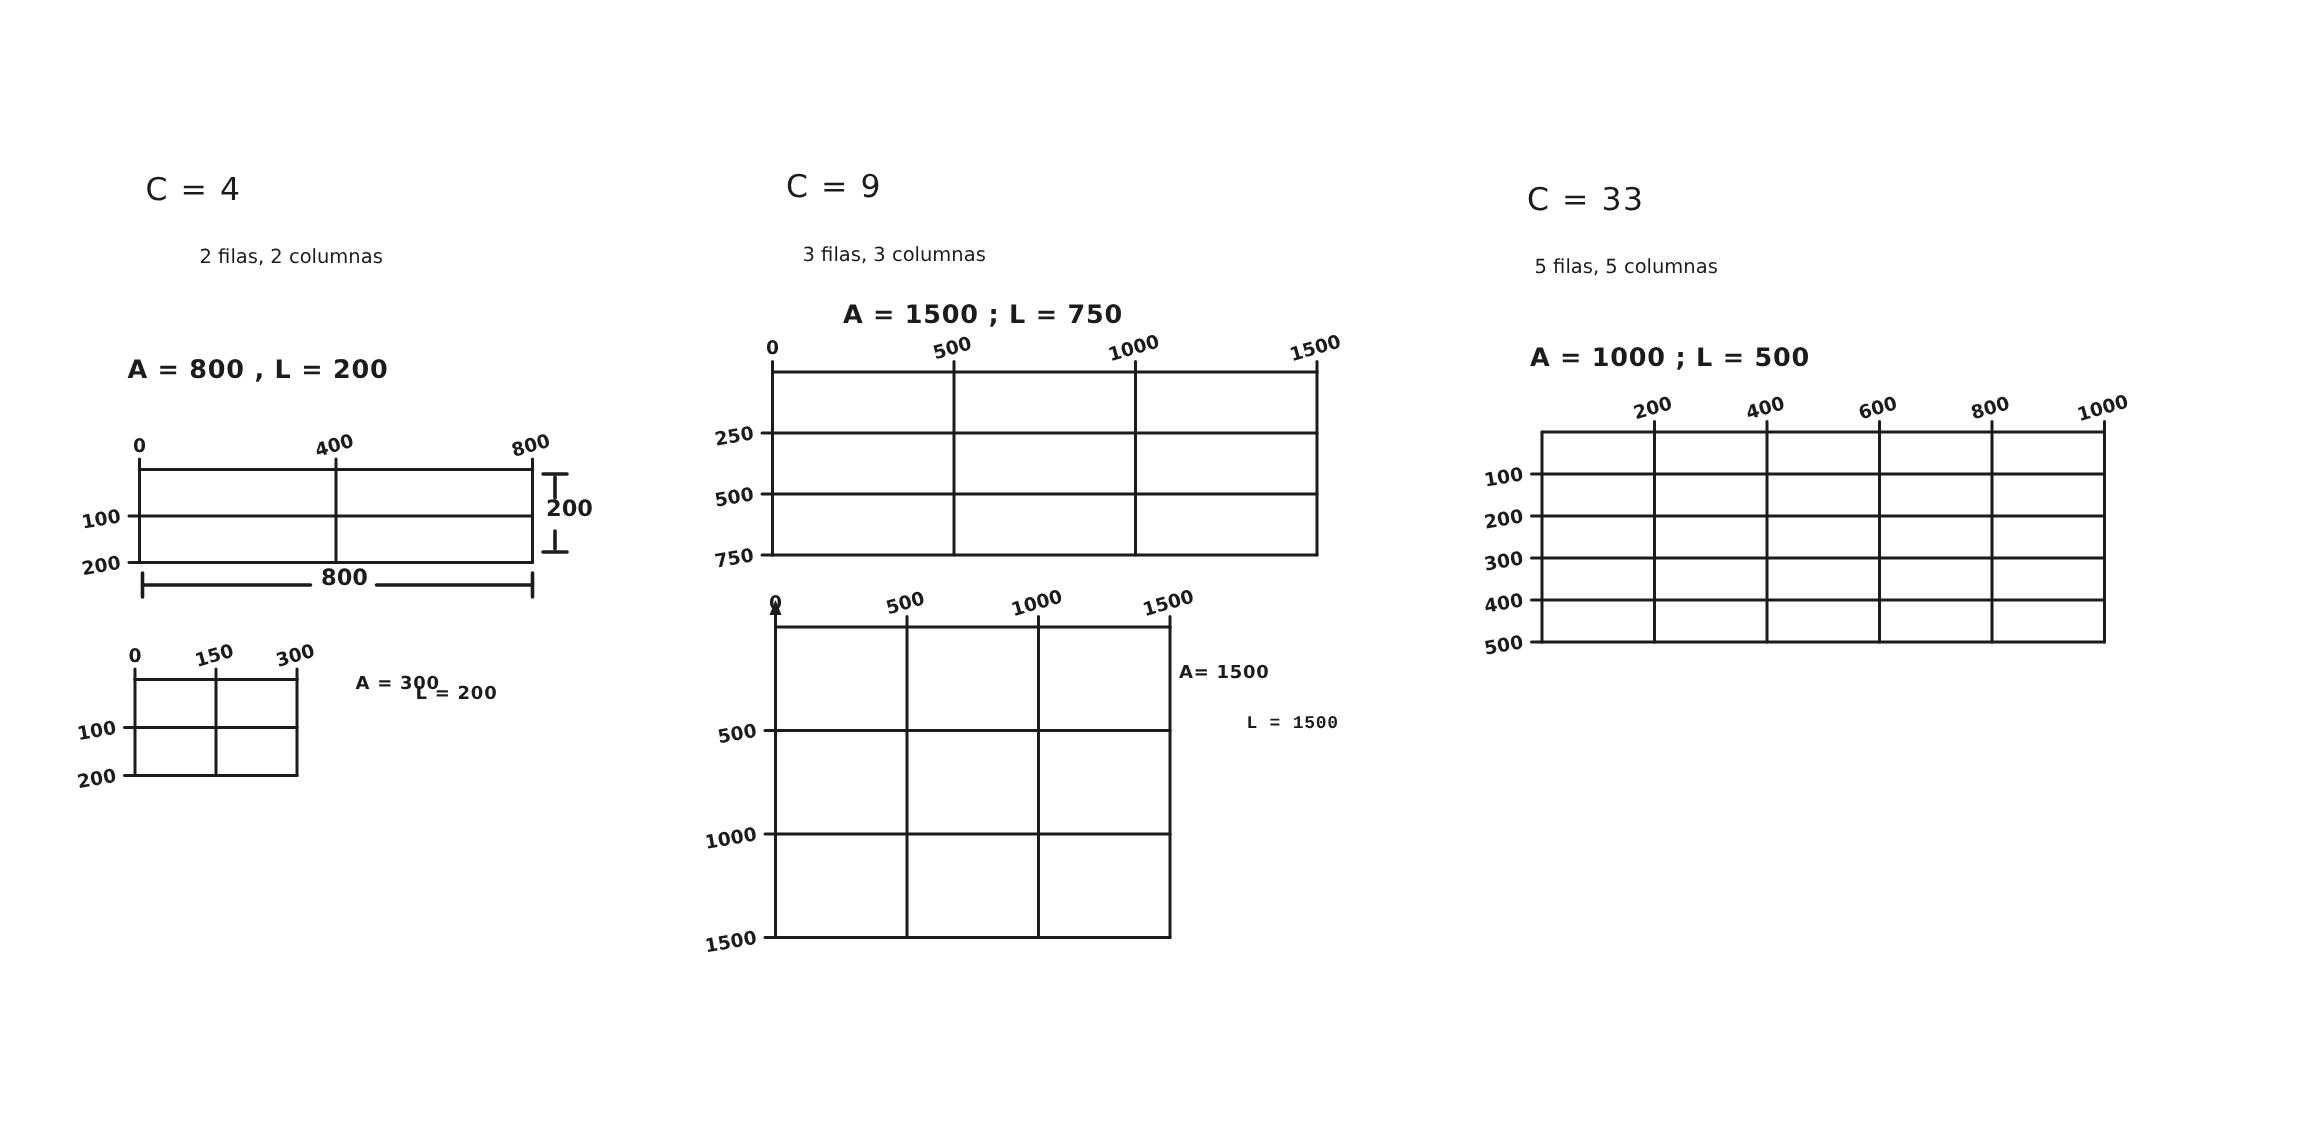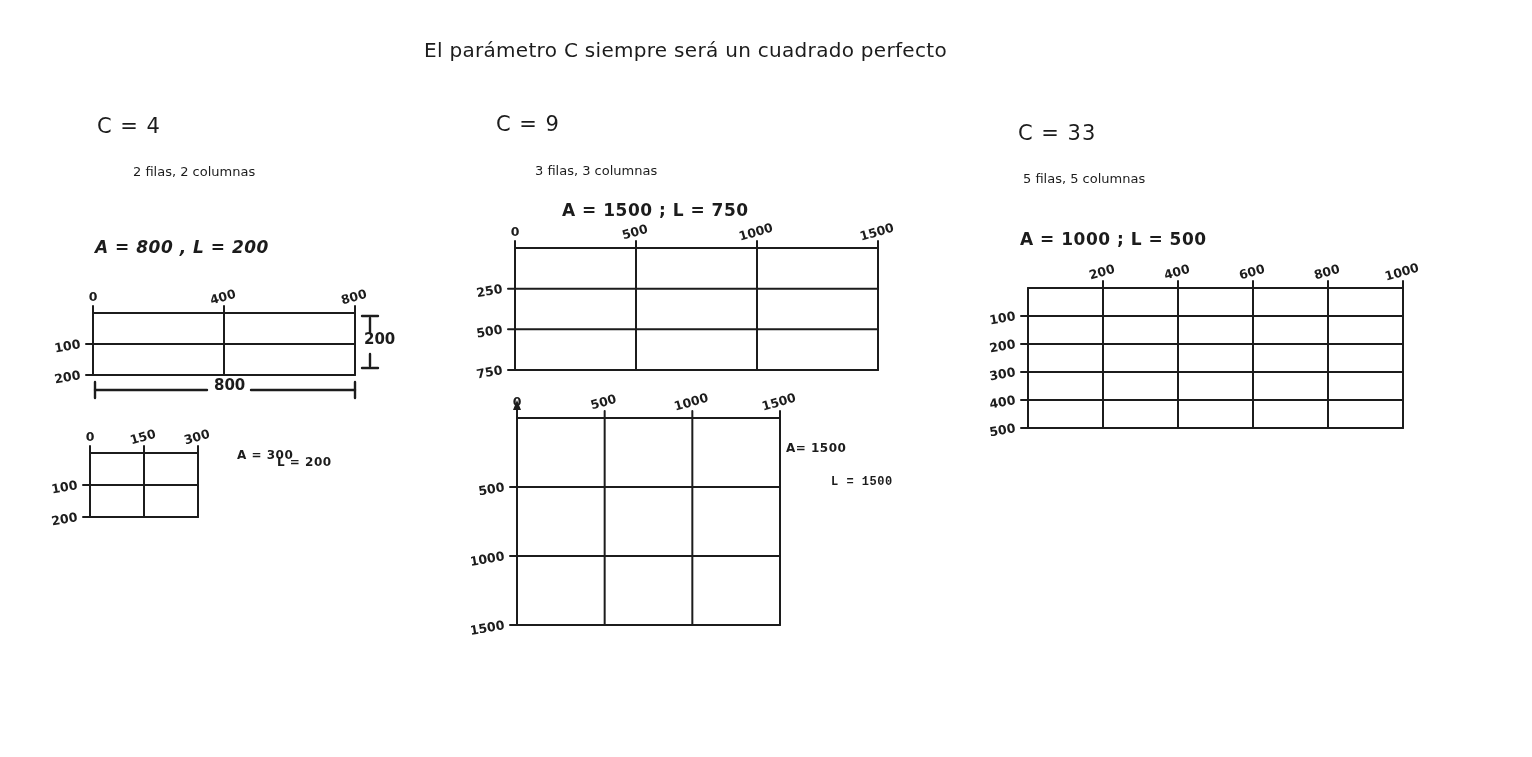--- a/index.html
+++ b/index.html
@@ -17,27 +17,26 @@
   .footer-line{font-size:21px;letter-spacing:0.2px;}
   .grid{position:absolute;}
   .abs{position:absolute;}
   svg text{font-family:"DejaVu Sans","Liberation Sans",sans-serif;}
 </style>
 </head>
 <body>
 
 <div id="canvas">
 
-  <div class="txt title" style="left:424px;top:38px;">El parámetro C siempre será un cuadrado perfecto</div>
 
   <div class="txt c-label" style="left:97px;top:114px;">C = 4</div>
   <div class="txt sub" style="left:133px;top:164px;">2 filas, 2 columnas</div>
-  <div class="txt dims" style="left:95px;top:237px;font-style:italic;">A = 800 ,  L = 200</div>
+  <div class="txt dims" style="left:85px;top:237px;">A = 800 ,  L = 200</div>
 
-  <div class="txt c-label" style="left:496px;top:112px;">C = 9</div>
+  <div class="txt c-label" style="left:524px;top:112px;">C = 9</div>
   <div class="txt sub" style="left:535px;top:163px;">3 filas, 3 columnas</div>
   <div class="txt dims" style="left:562px;top:200px;">A = 1500 ;  L = 750</div>
 
   <div class="txt c-label" style="left:1018px;top:121px;">C = 33</div>
   <div class="txt sub" style="left:1023px;top:171px;">5 filas, 5 columnas</div>
   <div class="txt dims" style="left:1020px;top:229px;">A = 1000 ;  L = 500</div>
 
   <div class="grid" style="left:47px;top:283px;"><svg width="340" height="108">
         <line x1="46" y1="30" x2="46" y2="92" stroke="#1c1c1c" stroke-width="2" stroke-linecap="round"></line>
         <line x1="177" y1="30" x2="177" y2="92" stroke="#1c1c1c" stroke-width="2" stroke-linecap="round"></line>

